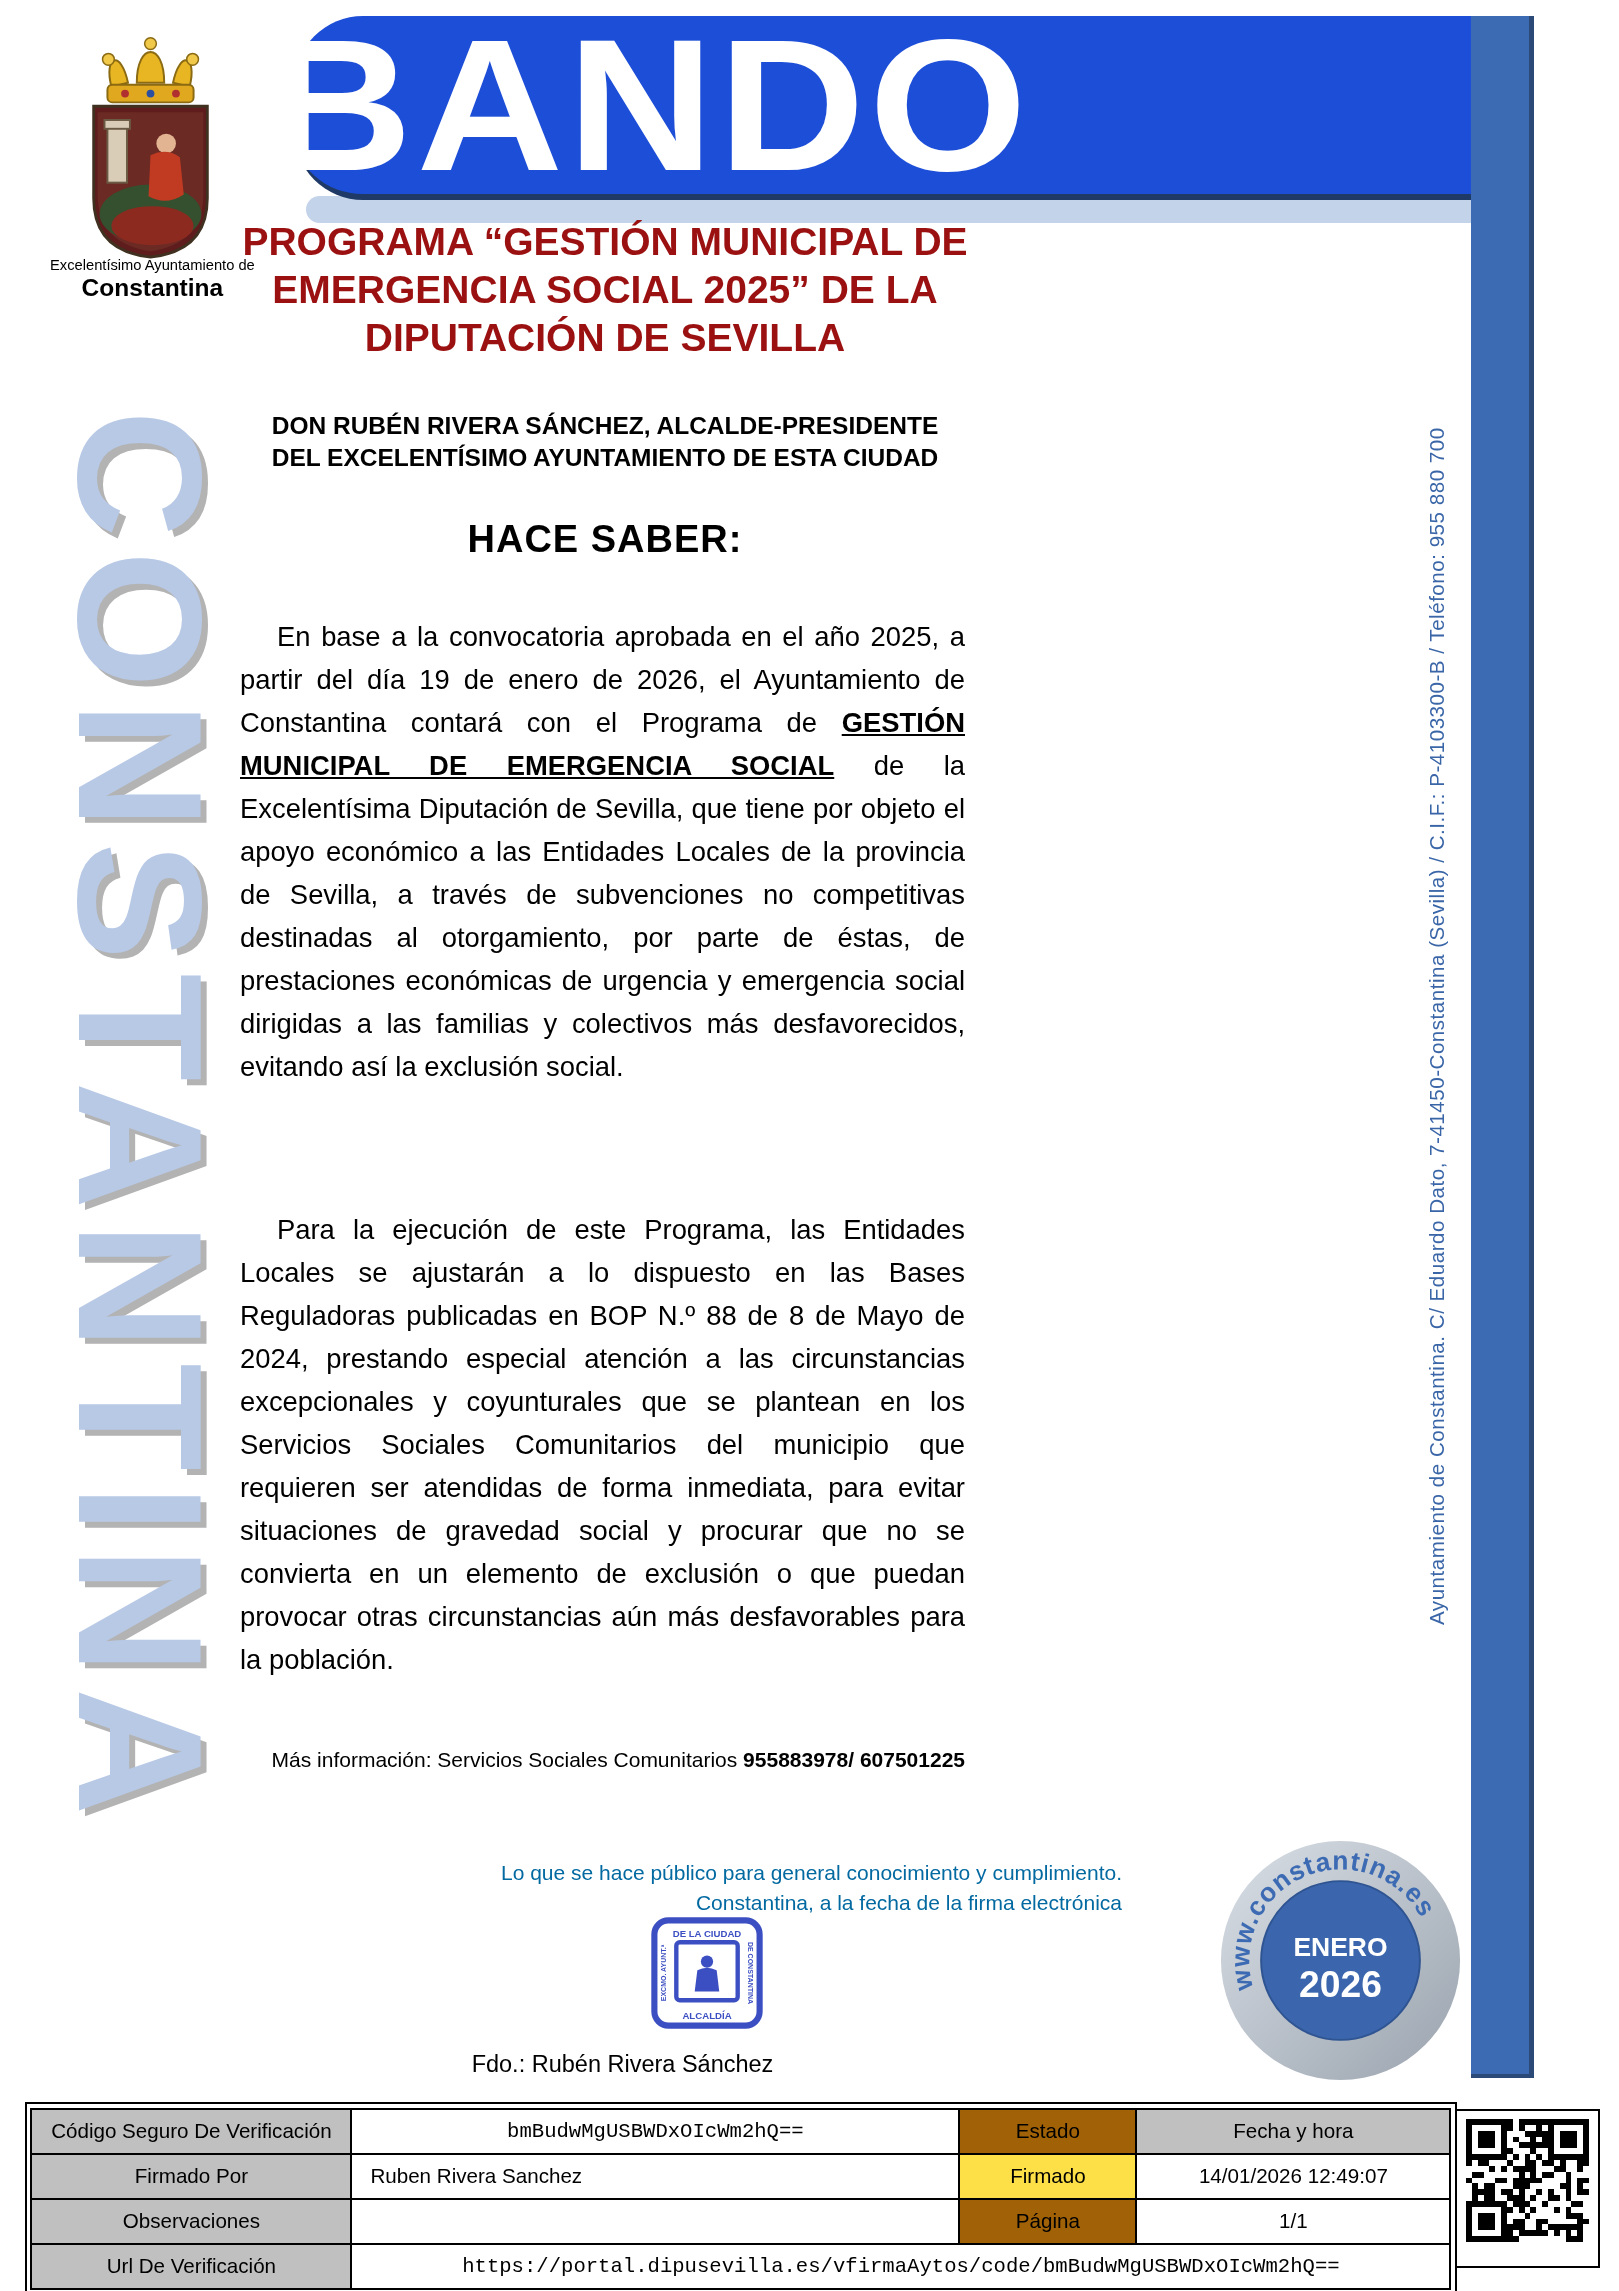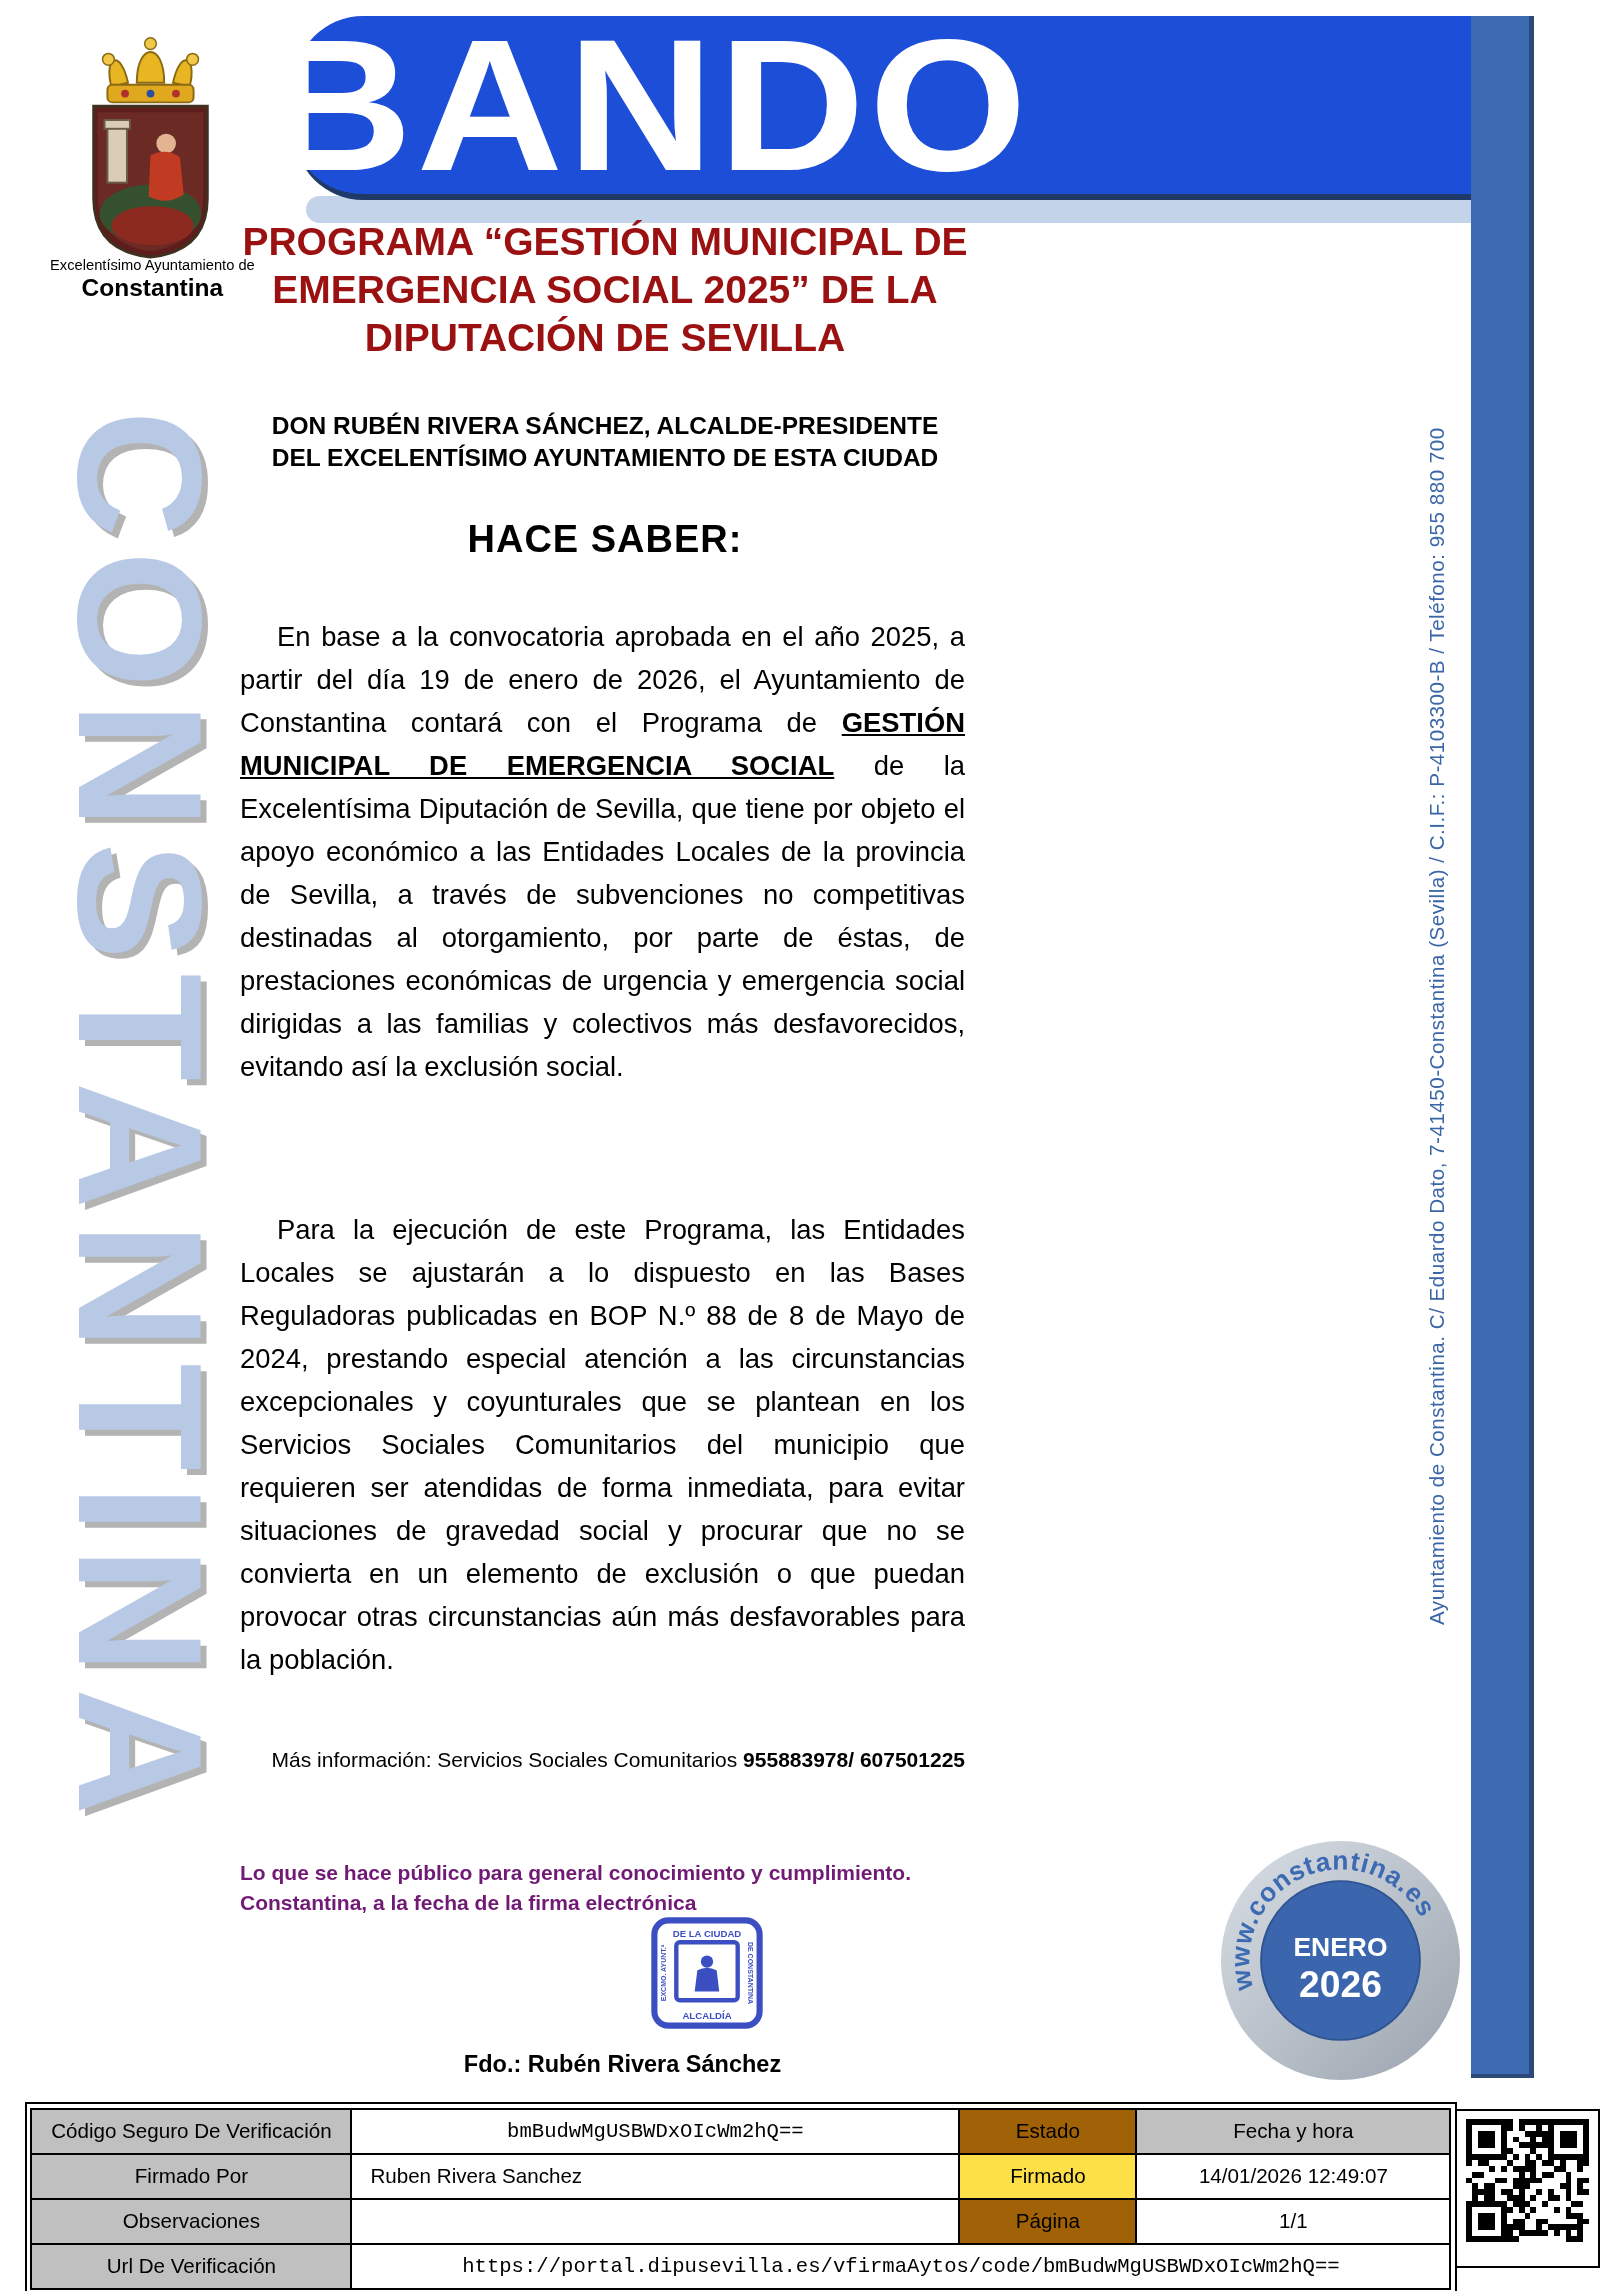--- a/index.html
+++ b/index.html
@@ -44,25 +44,25 @@
   .hace-saber{position:absolute;left:240px;top:518px;width:730px;text-align:center;
               font-weight:bold;font-size:38px;letter-spacing:1px;}
   .para{position:absolute;left:240px;width:725px;font-size:27.4px;line-height:43px;
         text-align:justify;text-indent:37px;color:#000;}
   .para-1{top:588px;}
   .para-2{top:1181px;}
   .p1-bold{font-weight:bold;text-decoration:underline;}
   .more-info{position:absolute;left:240px;top:1748px;width:725px;text-align:right;
              font-size:21px;color:#000;}
   .more-info b{font-weight:bold;}
-  .closing{position:absolute;left:240px;top:1858px;width:882px;text-align:left;
-           font-size:21px;line-height:30px;color:#701a75;font-weight:bold;}
+  .closing{position:absolute;left:240px;top:1858px;width:882px;text-align:right;
+           font-size:21px;line-height:30px;color:#0369a1;}
   .seal{position:absolute;left:650px;top:1912px;width:114px;height:122px;}
   .fdo{position:absolute;left:240px;top:2051px;width:765px;text-align:center;
-       font-weight:bold;font-size:23.5px;}
+       font-weight:normal;font-size:23.5px;}
 
   
   .badge{position:absolute;left:1218px;top:1838px;width:245px;height:245px;}
 
   
   .vtable-wrap{position:absolute;left:24.5px;top:2102px;width:1421px;
                border:2px solid #000;padding:3.9px;background:#fff;}
   table.vtable{border-collapse:collapse;width:100%;table-layout:fixed;}
   table.vtable td{border:2px solid #000;font-size:20.6px;vertical-align:middle;
                   padding:2px 18px;height:39px;overflow:hidden;}

